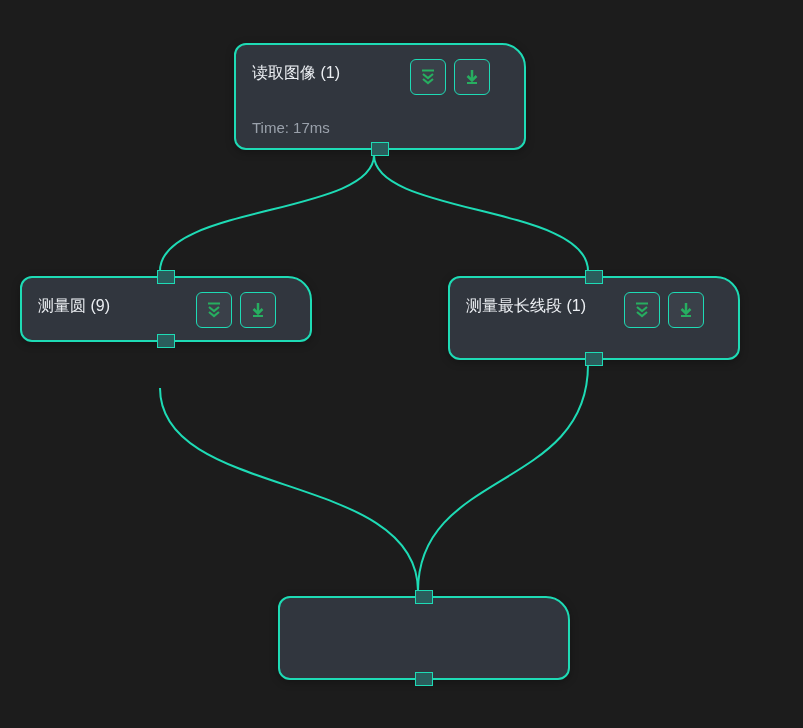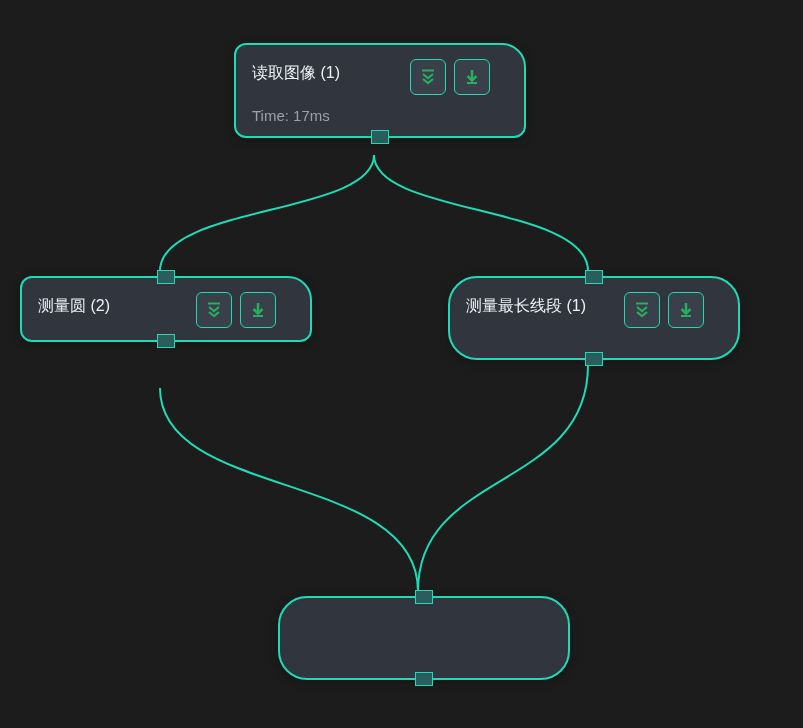--- a/index.html
+++ b/index.html
@@ -23,21 +23,21 @@
     position: absolute;
     width: 292px;
     background: #31363e;
     border: 2px solid #1edbb5;
     border-radius: 12px;
     border-top-right-radius: 24px;
     padding: 14px 34px 12px 16px;
     color: #e5e7eb;
     box-shadow: 0 2px 8px rgba(0,0,0,0.3);
   }
-  .node.compact { height: 84px; border-radius: 29px; }
+  .node.compact { height: 84px; }
   .node-header {
     display: flex;
     align-items: flex-start;
     justify-content: space-between;
   }
   .node-title {
     font-size: 16px;
     color: #eceff3;
     line-height: 1.3;
     padding-top: 4px;
@@ -55,21 +55,21 @@
     height: 36px;
     background: #3a4049;
     border: 1px solid #1edbb5;
     border-radius: 6px;
     display: flex;
     align-items: center;
     justify-content: center;
     cursor: pointer;
   }
   .node-time {
-    margin-top: 12px;
+    margin-top: 24px;
     font-size: 15px;
     color: #9aa1ab;
   }
   .port {
     position: absolute;
     width: 18px;
     height: 14px;
     background: #2a5d5c;
     border: 1.5px solid #1edbb5;
     left: 50%;
@@ -113,21 +113,21 @@
       </div>
     </div>
   </div>
   <div class="node-time">Time: 17ms</div>
 </div>
 
 <div class="node" style="left:20px; top:276px;">
   <div class="port in"></div>
   <div class="port out"></div>
   <div class="node-header">
-    <div class="node-title">测量圆 (2)</div>
+    <div class="node-title">测量圆 (9)</div>
     <div class="node-actions">
       <div class="icon-btn">
         <svg width="18" height="18" viewBox="0 0 18 18">
           <rect x="3" y="1.5" width="12" height="2" fill="#27ae60"></rect>
           <polyline points="4,6 9,10 14,6" fill="none" stroke="#27ae60" stroke-width="2.2"></polyline>
           <polyline points="4,11 9,15 14,11" fill="none" stroke="#27ae60" stroke-width="2.2"></polyline>
         </svg>
       </div>
       <div class="icon-btn">
         <svg width="18" height="18" viewBox="0 0 18 18">

